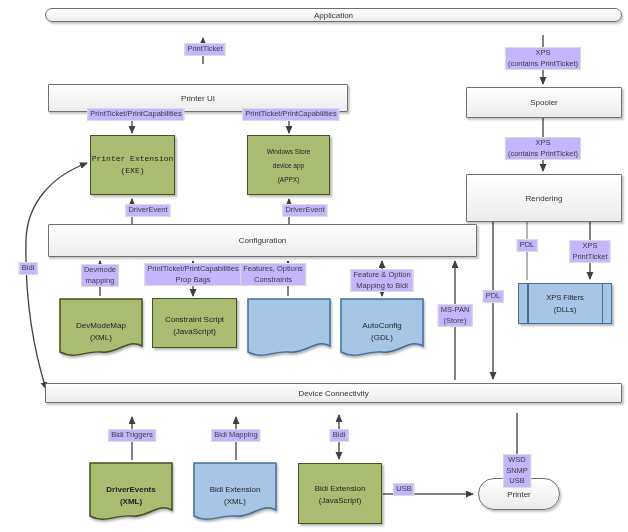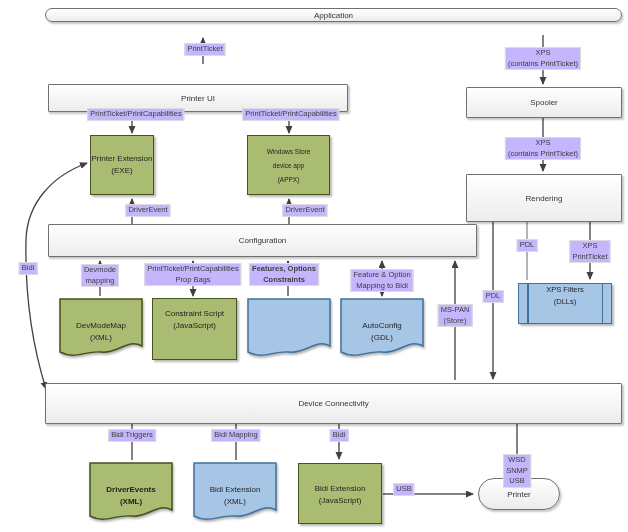--- a/index.html
+++ b/index.html
@@ -83,46 +83,46 @@
   </div>
   <div class="proc" style="left:466px;top:87px;width:156px;height:31px;">
     <span>Spooler</span>
   </div>
   <div class="proc" style="left:466px;top:174px;width:156px;height:48px;">
     <span>Rendering</span>
   </div>
   <div class="proc" style="left:48px;top:224px;width:429px;height:33px;">
     <span>Configuration</span>
   </div>
-  <div class="proc" style="left:45px;top:383px;width:577px;height:41px;">
+  <div class="proc" style="left:45px;top:383px;width:577px;height:20px;">
     <span>Device Connectivity</span>
   </div>
   <div class="proc oval" style="left:478px;top:478px;width:82px;height:32px;">
     <span>Printer</span>
   </div>
 
-  <div class="node green" style="left:90px;top:135px;width:64px;height:60px;padding-top:17px;">
+  <div class="node green" style="left:90px;top:135px;width:85px;height:60px;padding-top:17px;font-family:Liberation Mono, monospace;">
     <span class="tl">Printer Extension</span>
     <span class="tl">(EXE)</span>
   </div>
   <div class="node green" style="left:247px;top:135px;width:83px;height:60px;padding-top:9px;font-size:6.5px;">
     <span class="tl" style="line-height:14px;">Windows Store</span>
     <span class="tl" style="line-height:14px;">device app</span>
     <span class="tl" style="line-height:14px;">(APPX)</span>
   </div>
-  <div class="node green" style="left:152px;top:298px;width:85px;height:62px;padding-top:9px;">
+  <div class="node green" style="left:152px;top:298px;width:85px;height:50px;padding-top:15px;">
     <span class="tl">Constraint Script</span>
     <span class="tl">(JavaScript)</span>
   </div>
   <div class="node green" style="left:298px;top:463px;width:84px;height:61px;padding-top:19px;">
     <span class="tl">Bidi Extension</span>
     <span class="tl">(JavaScript)</span>
   </div>
 
-  <div class="node blue pp" style="left:518px;top:283px;width:94px;height:41px;font-size:7.5px;">
+  <div class="node blue pp" style="left:518px;top:283px;width:94px;height:41px;padding-top:8px;font-size:7.5px;">
     <span class="bar" style="left:8px;"></span>
     <span class="bar" style="right:8px;"></span>
     <span class="tl">XPS Filters</span>
     <span class="tl">(DLLs)</span>
   </div>
 
   <div class="doc gdoc" style="left:59px;top:298px;">
     <svg width="84" height="64" viewBox="0 0 84 64">
         <path d="M1,1 H83 V48 C68,40 60,56 42,54 C26,52.5 16,62 1,54 Z"></path>
       </svg>
@@ -183,21 +183,21 @@
   <div class="lbl" style="left:305px;top:204px;">
     <span>DriverEvent</span></div>
   <div class="lbl" style="left:100px;top:264px;">
     <span class="tl">Devmode</span>
     <span class="tl">mapping</span>
     </div>
   <div class="lbl" style="left:193px;top:263px;">
     <span class="tl">PrintTicket/PrintCapabilities</span>
     <span class="tl">Prop Bags</span>
     </div>
-  <div class="lbl" style="left:284px;top:263px;font-weight:bold;">
+  <div class="lbl" style="left:273px;top:263px;">
     <span class="tl">Features, Options</span>
     <span class="tl">Constraints</span>
     </div>
   <div class="lbl" style="left:382px;top:269px;">
     <span class="tl">Feature &amp; Option</span>
     <span class="tl">Mapping to Bidi</span>
     </div>
   <div class="lbl" style="left:455px;top:304px;text-align:center;">
     <span class="tl">MS-PAN</span>
     <span class="tl">(Store)</span>

